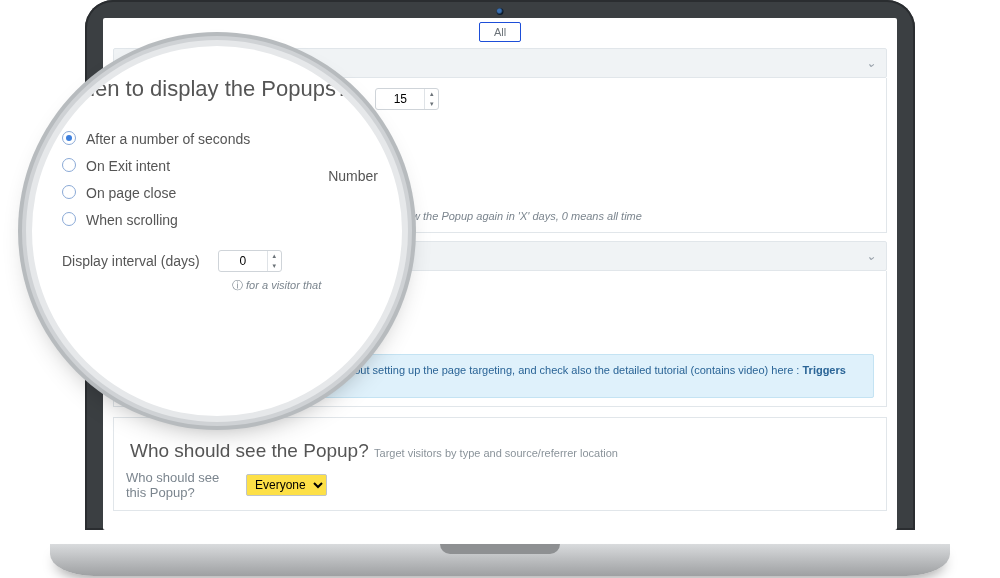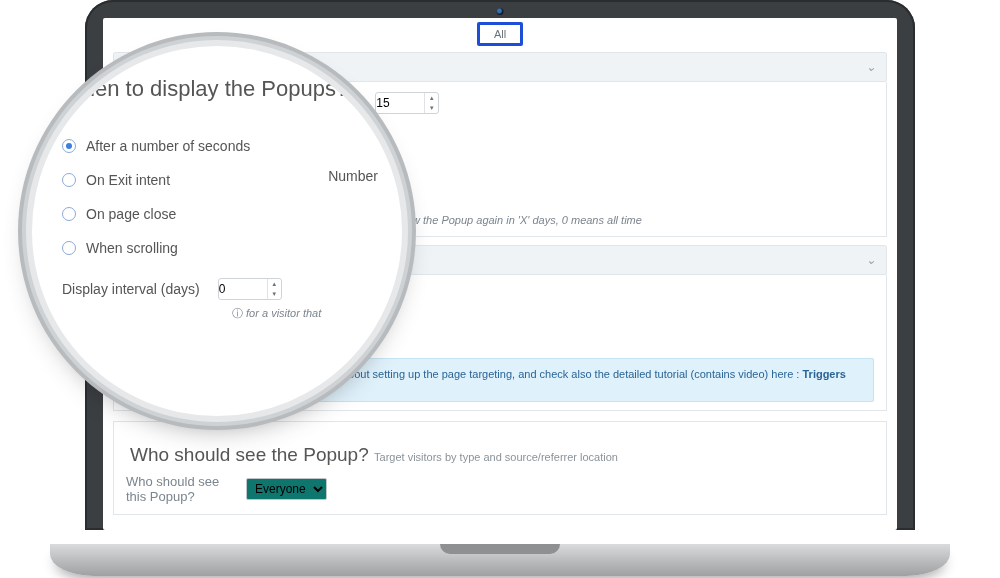--- a/index.html
+++ b/index.html
@@ -13,43 +13,43 @@
   .notch{position:absolute;left:50%;top:0;transform:translateX(-50%);width:120px;height:10px;background:#8e9092;border-radius:0 0 10px 10px}
   
   .ui{font-size:12px;color:#444;padding:0 10px}
   .panel-hd{background:#f0f3f5;border:1px solid #e1e6ea;border-radius:2px;padding:7px 10px;display:flex;align-items:center;justify-content:space-between;font-style:italic;color:#5c6670;font-size:12px}
   .panel-hd .chev{color:#9aa3ab}
   .help-ico{display:inline-block;width:13px;height:13px;border-radius:50%;background:#29a329;color:#fff;font:700 10px/13px sans-serif;text-align:center;font-style:normal}
   .readmore{color:#29a329;font-style:italic}
   .panel-body{border:1px solid #e1e6ea;border-top:none;padding:10px 12px}
   .row{display:flex;align-items:center;gap:10px;font-size:12px;color:#555}
   .num-input{display:inline-flex;align-items:center;border:1px solid #cfd4d9;border-radius:3px;height:22px;background:#fff}
-  .num-input input{border:none;width:48px;font-size:12px;outline:none;background:transparent}
+  .num-input input{border:none;width:48px;text-align:center;font-size:12px;outline:none;background:transparent}
   .num-input .spin{width:14px;display:flex;flex-direction:column;border-left:1px solid #dfe3e7}
   .num-input .spin span{height:10px;font-size:7px;line-height:10px;text-align:center;color:#6b7278;cursor:pointer}
   .note{font-size:11px;font-style:italic;color:#7b858e}
   .faq-box{background:#dff1fb;border:1px solid #c4e3f3;border-radius:2px;padding:9px 12px;font-size:11px;color:#2a6496}
   .faq-box a{color:#2a6496;font-weight:600;text-decoration:none}
   .section-title{font-size:19px;color:#555;padding:12px 4px 8px 4px}
   .section-title .sub{font-size:11px;color:#8a939a}
-  .sel{border:1px solid #bfc5ca;border-radius:2px;background:#0f766e;height:22px;font-size:12px;padding:0 4px}
+  .sel{border:1px solid #bfc5ca;border-radius:2px;background:#fde047;height:22px;font-size:12px;padding:0 4px}
   .chk{width:15px;height:15px;border:1px solid #c4c9cd;border-radius:3px;background:#fbfbfb}
   .small-lbl{font-size:13px;color:#7b858e;width:120px}
-  .tab-pill{display:inline-block;border:3px solid #1d4ed8;border-radius:2px;background:#fff;padding:3px 14px;font-size:11px;color:#6b7278}
+  .tab-pill{display:inline-block;border:1px solid #1d4ed8;border-radius:2px;background:#fff;padding:3px 14px;font-size:11px;color:#6b7278}
   .where-body{padding:8px 12px}
   .info-bullet{font-size:10px;color:#9aa3ab;font-style:italic}
   
   .lens{position:absolute;left:32px;top:46px;width:370px;height:370px;border-radius:50%;
         background:#fff;
         box-shadow:0 0 0 6px #e6e8ea,0 0 0 10px #cfd2d5,0 0 0 14px #b7bbbe,0 12px 30px -4px rgba(0,0,0,.45);
         overflow:hidden}
   .lens-inner{position:absolute;inset:0;padding:30px 24px 20px 30px;color:#555}
   .lens h2{font-size:22px;color:#555;font-weight:500}
   .lens h2 .ch{font-size:13px;color:#8a939a}
-  .radio-row{display:flex;align-items:center;gap:10px;margin:18px 0;font-size:14px;color:#555}
+  .radio-row{display:flex;align-items:flex-start;gap:10px;margin:11px 0;font-size:14px;color:#555}
   .radio{width:14px;height:14px;border:1px solid #8aa9d6;border-radius:50%;position:relative;background:#fff}
   .radio.sel::after{content:"";position:absolute;inset:3px;border-radius:50%;background:#3d7fdd}
   .nlabel{position:absolute;right:24px;top:122px;font-size:14px;color:#555}
   .lens .irow{display:flex;align-items:center;gap:18px;margin-top:22px;font-size:14px;color:#555}
   .lens .hint{font-size:11px;color:#7b858e;margin-top:6px;font-style:italic}
 </style>
 </head>
 <body>
 
 <div class="laptop">

